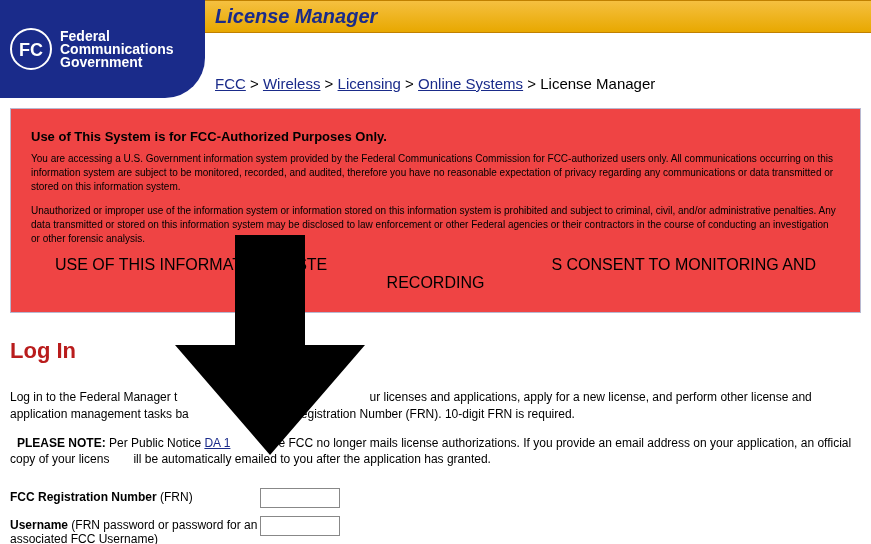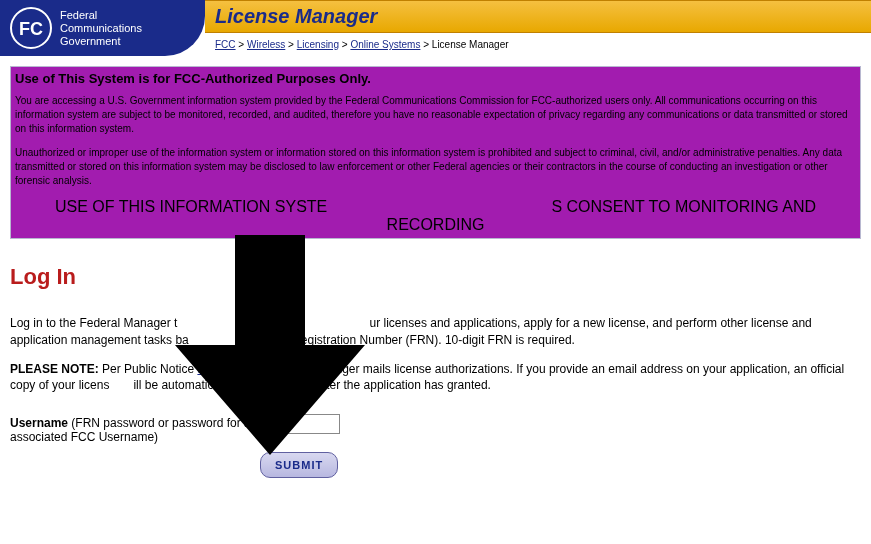--- a/index.html
+++ b/index.html
@@ -1,34 +1,34 @@
 <!DOCTYPE html>
 <html><head>
 <meta charset="utf-8">
 <style>
 * { margin: 0; padding: 0; box-sizing: border-box; }
 body { font-family: Verdana, Arial, sans-serif; font-size: 12px; color: #000; background: #fff; width: 871px; }
 .header { display: flex; background: #fff; }
 .logo-section { background: #1a2b8a; color: #fff; display: flex; align-items: center; padding: 6px 16px 6px 10px; border-radius: 0 0 40px 0; width: 205px; }
 .logo-icon { width: 42px; height: 42px; margin-right: 8px; }
-.logo-text { font-size: 11px; line-height: 13px; font-weight: normal; }
+.logo-text { font-size: 14px; line-height: 13px; font-weight: bold; }
 .title-section { flex: 1; }
 .title-bar { background: linear-gradient(#f5c040, #e8a800); border-top: 1px solid #c08000; border-bottom: 1px solid #c08000; padding: 4px 10px; }
 .title-bar h1 { color: #1a2b8a; font-size: 20px; font-style: italic; font-weight: bold; }
-.breadcrumb { padding: 6px 10px; font-size: 10px; }
+.breadcrumb { padding: 6px 10px; font-size: 15px; margin-top: 36px; }
 .breadcrumb a { color: #1a2b8a; text-decoration: underline; }
 .content { padding: 10px; }
-.notice-box { border: 1px solid #b8b8d0; background: #a21caf; padding: 4px; margin-bottom: 25px; }
+.notice-box { border: 1px solid #b8b8d0; background: #ef4444; padding: 20px; margin-bottom: 25px; }
 .notice-box h3 { font-size: 13px; font-weight: bold; margin-bottom: 8px; }
 .notice-box p { font-size: 10px; margin-bottom: 10px; line-height: 1.4; }
 .notice-box .consent { font-size: 16px; text-align: center; }
 .login-heading { color: #b91c1c; font-size: 22px; font-weight: bold; margin: 20px 0 25px 0; }
 .login-intro { font-size: 12px; line-height: 1.4; margin-bottom: 12px; }
 .please-note { font-size: 12px; line-height: 1.4; margin-bottom: 20px; }
-.please-note strong { font-weight: bold; }
+.please-note strong { font-weight: bold; margin-left: 7px; }
 .please-note a { color: #1a2b8a; text-decoration: underline; }
 .form-row { display: flex; align-items: flex-start; margin-bottom: 8px; }
 .form-label { width: 250px; font-size: 12px; padding-top: 2px; }
 .form-label strong { font-weight: bold; }
 .form-input input { width: 80px; border: 1px solid #888; padding: 2px 4px; font-size: 12px; height: 20px; }
 .submit-row { margin-left: 250px; margin-top: 8px; }
 .submit-btn { background: linear-gradient(#d8d8f0, #b8b8e0); border: 1px solid #6060a0; border-radius: 10px; padding: 6px 14px; font-size: 11px; font-weight: bold; color: #1a2b8a; cursor: pointer; letter-spacing: 1px; }
 .arrow-overlay { position: absolute; left: 175px; top: 235px; pointer-events: none; }
 </style>
 </head>
@@ -63,20 +63,24 @@
     <p>Unauthorized or improper use of the information system or information stored on this information system is prohibited and subject to criminal, civil, and/or administrative penalties. Any data transmitted or stored on this information system may be disclosed to law enforcement or other Federal agencies or their contractors in the course of conducting an investigation or other forensic analysis.</p>
     <div class="consent"><span>USE OF THIS INFORMATION SYSTE</span><span style="visibility:hidden">XXXXXXXXXXXXXXXXXXXXX</span><span>S CONSENT TO MONITORING AND RECORDING</span></div>
   </div>
 
   <h2 class="login-heading">Log In</h2>
 
   <p class="login-intro"><span>Log in to the Federal Manager t</span><span style="visibility:hidden">XXXXXXXXXXXXXXXXXXXXXXXX</span><span>ur licenses and applications, apply for a new license, and perform other license and application management tasks ba</span><span style="visibility:hidden">XXXXXXXXXXXXXX</span><span>egistration Number (FRN). 10-digit FRN is required.</span></p>
 
   <p class="please-note"><strong>PLEASE NOTE:</strong><span> Per Public Notice </span><a href="#">DA 1</a><span style="visibility:hidden">XXXXXX</span><span>e FCC no longer mails license authorizations. If you provide an email address on your application, an official copy of your licens</span><span style="visibility:hidden">XXX</span><span>ill be automatically emailed to you after the application has granted.</span></p>
 
+  <div class="form-row">
+    <div class="form-label"><strong>FCC Registration Number</strong><span> (FRN)</span></div>
+    <div class="form-input"><input type="text" style=""></div>
+  </div>
 
   <div class="form-row">
     <div class="form-label"><strong>Username</strong><span> (FRN password or password for an associated FCC Username)</span></div>
     <div class="form-input"><input type="password" style=""></div>
   </div>
 
   <div class="submit-row">
     <button class="submit-btn">SUBMIT</button>
   </div>
 </div>

